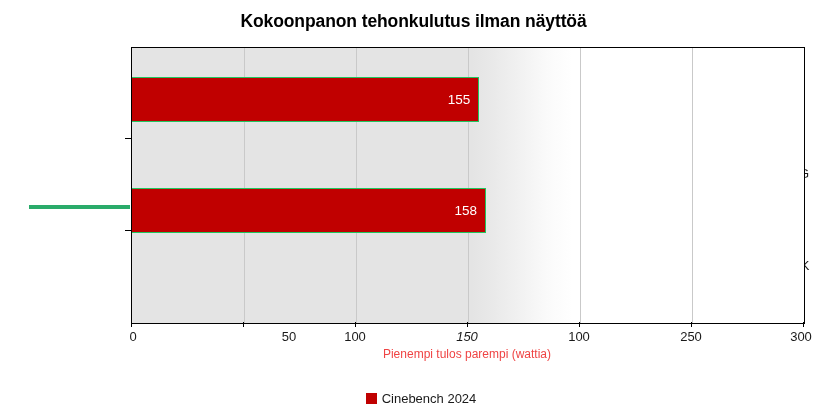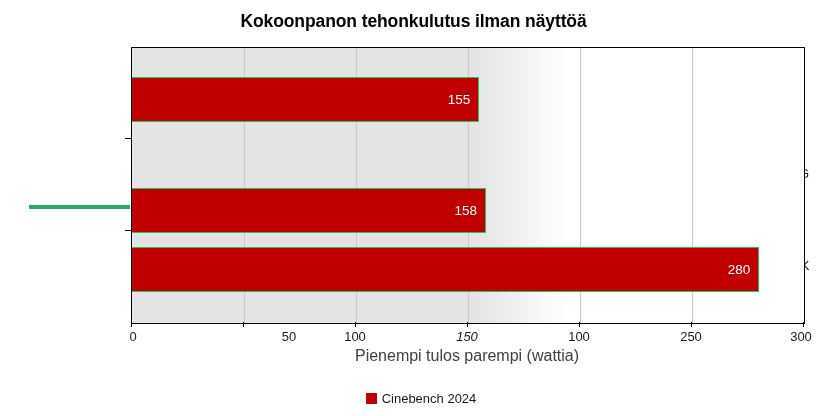--- a/index.html
+++ b/index.html
@@ -144,22 +144,22 @@
     text-align: center;
     white-space: nowrap;
     transform: translateX(-50%);
   }
   #x-axis-title {
     position: absolute;
     left: 131px;
     top: 347px;
     width: 672px;
     text-align: center;
-    font-size: 16px;
-    color: #404040;
+    font-size: 12px;
+    color: #ef4444;
     white-space: nowrap;
   }
 
   
   #legend {
     position: absolute;
     left: 0;
     top: 391px;
     width: 827px;
     display: flex;
@@ -222,23 +222,20 @@
       <div class="vgrid" style="left: 560px; background: rgb(201, 201, 201);"></div>
 
       <div class="bar" id="bar-0" style="left: -1px; top: 29px; width: 348.2px; background: rgb(192, 0, 0);">
         <span class="bar-value">155</span>
       </div>
 
       <div class="bar" id="bar-1" style="left: -1px; top: 114px; width: 354.92px; background: rgb(192, 0, 0); margin-top: 26px;">
         <span class="bar-value">158</span>
       </div>
 
-      <div class="bar" id="bar-2" style="left: -1px; top: 199px; width: 628.2px; background: rgb(192, 0, 0);">
-        <span class="bar-value">280</span>
-      </div>
     </div>
   </div>
 
   <div class="xtick" style="left:131px;"></div>
   <div class="xtick" style="left:243px;"></div>
   <div class="xtick" style="left:355px;"></div>
   <div class="xtick" style="left:467px;"></div>
   <div class="xtick" style="left:579px;"></div>
   <div class="xtick" style="left:691px;"></div>
   <div class="xtick" style="left:803px;"></div>

